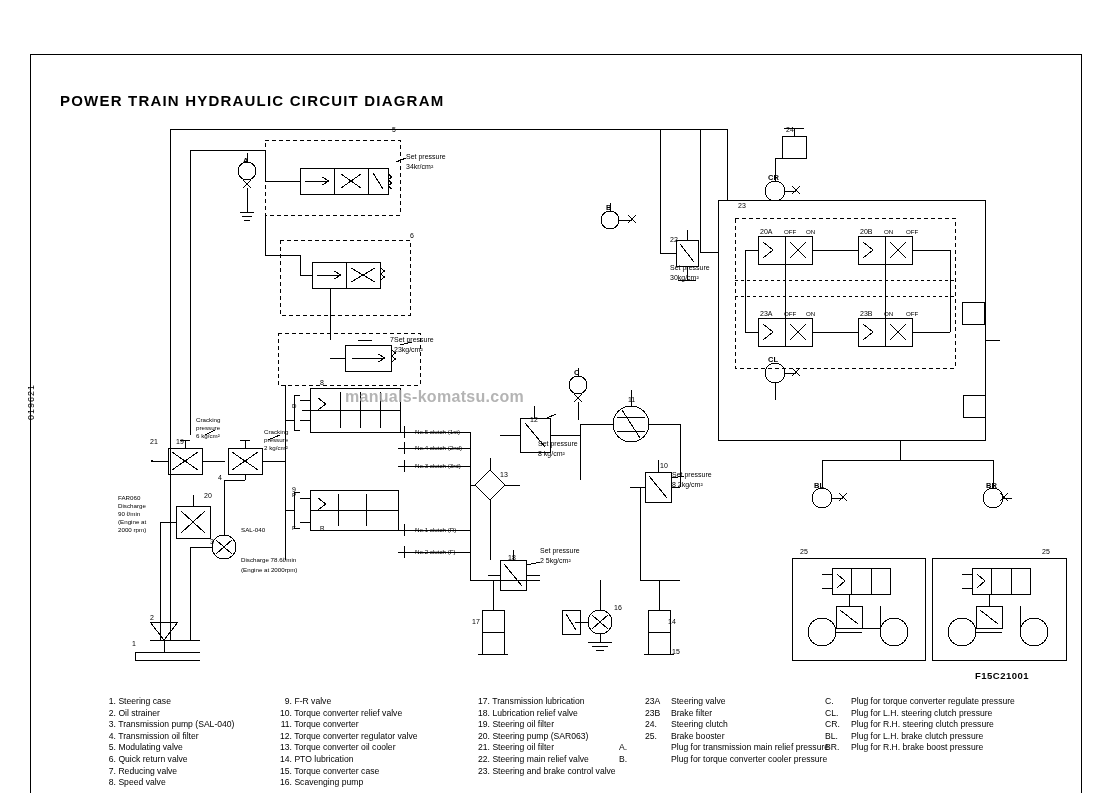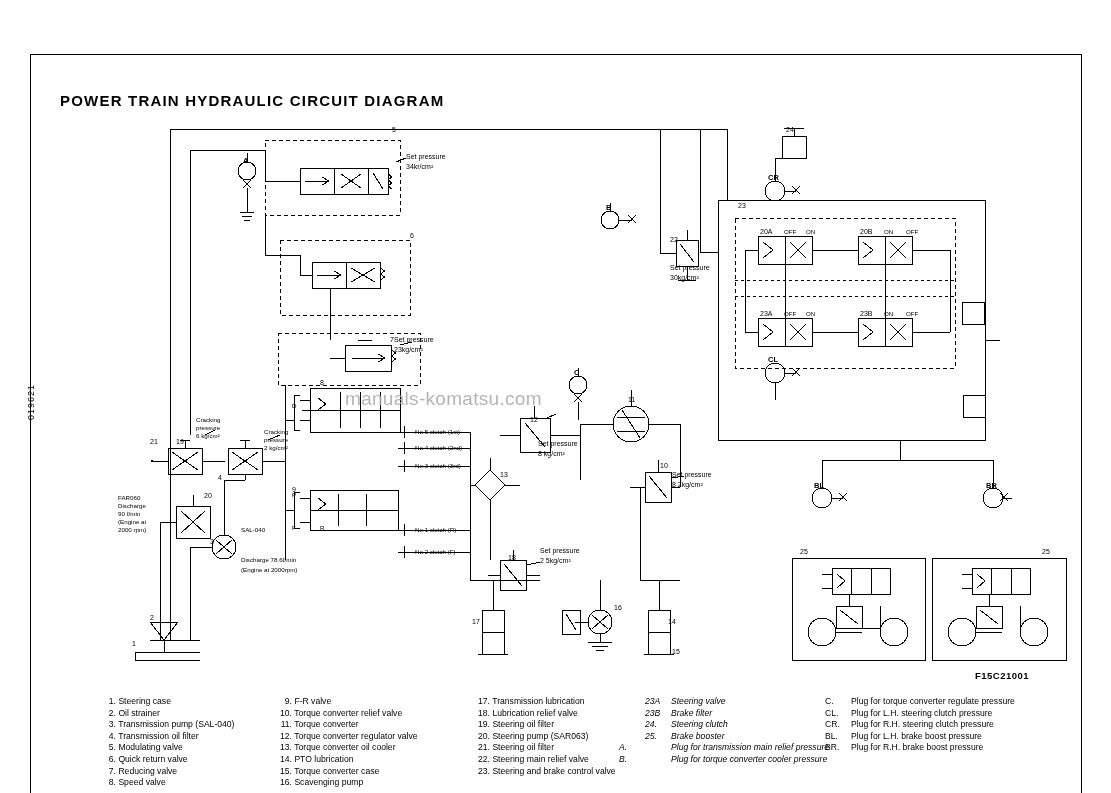--- a/index.html
+++ b/index.html
@@ -33,37 +33,37 @@
     white-space:nowrap;
   }
   .drawingno{
     position:absolute;left:975px;top:630px;font-size:9.5px;letter-spacing:.5px;font-weight:bold;
   }
   .pageno{
     position:absolute;left:1005px;top:757px;font-size:12px;letter-spacing:2px;
   }
   .watermark{
     position:absolute;left:345px;top:348px;
-    font-size:19px;color:#a8a8a8;font-weight:normal;
+    font-size:16px;color:#a8a8a8;font-weight:bold;
     letter-spacing:.3px;
     white-space:nowrap;
     z-index:40;
     opacity:.85;
   }
   
   .legend{
     position:absolute;top:656px;font-size:8.6px;line-height:11.6px;
   }
   .legend .row{white-space:nowrap;}
   .legend .num{display:inline-block;width:20px;text-align:right;}
   .legend .numa{display:inline-block;width:26px;text-align:left;}
   #legend1{left:96px;}
   #legend2{left:272px;}
   #legend3{left:470px;}
-  #legend4{left:645px;font-style:italic;}
+  #legend4{left:645px;}
   #legend5{left:825px;width:250px;}
   #legend5 .row{white-space:normal;padding-left:26px;text-indent:-26px;width:250px;}
   #legend5 .k{display:inline-block;width:26px;text-indent:0;}
   svg.diagram{position:absolute;left:0;top:0;}
   .lbl{font-size:7px;font-family:"Liberation Sans", sans-serif;}
   .lbl-sm{font-size:6.2px;font-family:"Liberation Sans", sans-serif;}
   .lbl-bold{font-size:7.5px;font-weight:bold;}
 </style>
 </head>
 <body>
@@ -533,17 +533,17 @@
     <div class="row"><span class="numa">24.</span><span>Steering clutch</span></div>
     <div class="row"><span class="numa">25.</span><span>Brake booster</span></div>
     <div class="row" style="white-space:normal;width:175px;padding-left:26px;text-indent:-26px;"><span class="numa">A.</span><span>Plug for transmission main relief pressure</span></div>
     <div class="row" style="white-space:normal;width:175px;padding-left:26px;text-indent:-26px;"><span class="numa">B.</span><span>Plug for torque converter cooler pressure</span></div>
   </div>
 
   <div class="legend" id="legend5">
     <div class="row"><span class="k">C.</span><span>Plug for torque converter regulate pressure</span></div>
     <div class="row"><span class="k">CL.</span><span>Plug for L.H. steering clutch pressure</span></div>
     <div class="row"><span class="k">CR.</span><span>Plug for R.H. steering clutch pressure</span></div>
-    <div class="row"><span class="k">BL.</span><span>Plug for L.H. brake boost pressure</span></div>
+    <div class="row"><span class="k">BL.</span><span>Plug for L.H. brake clutch pressure</span></div>
     <div class="row"><span class="k">BR.</span><span>Plug for R.H. brake boost pressure</span></div>
   </div>
 
 </div>
 
 </body></html>

